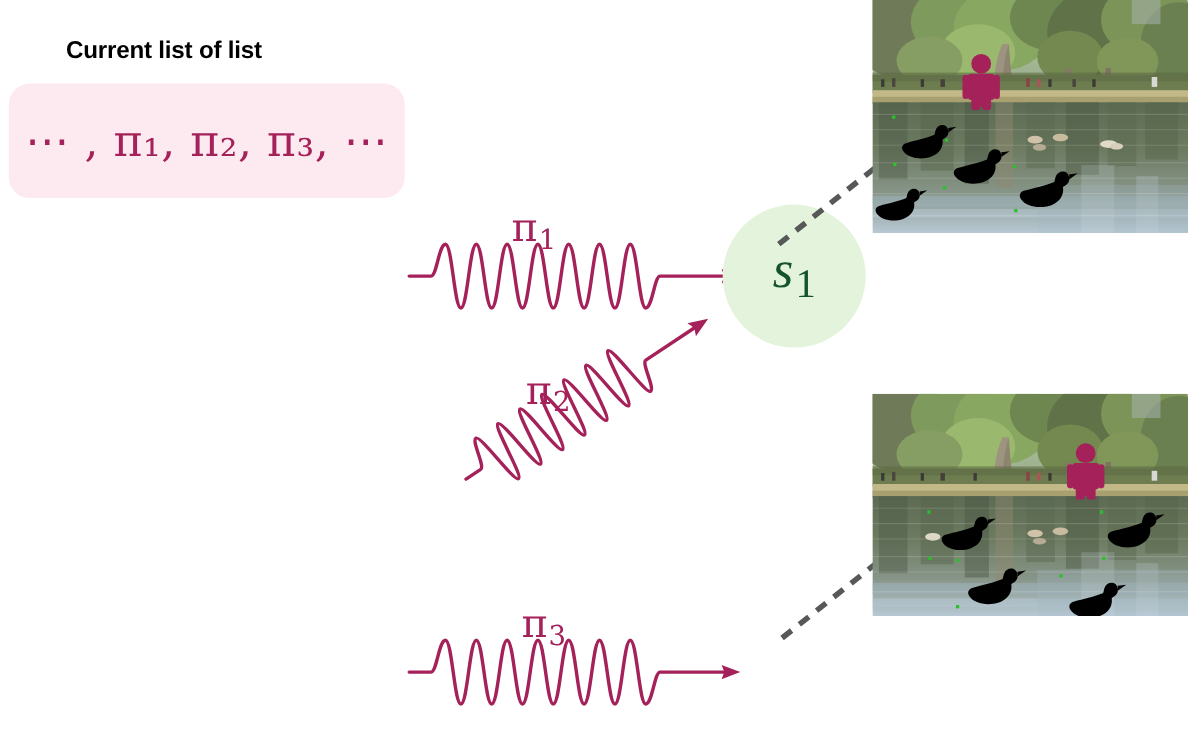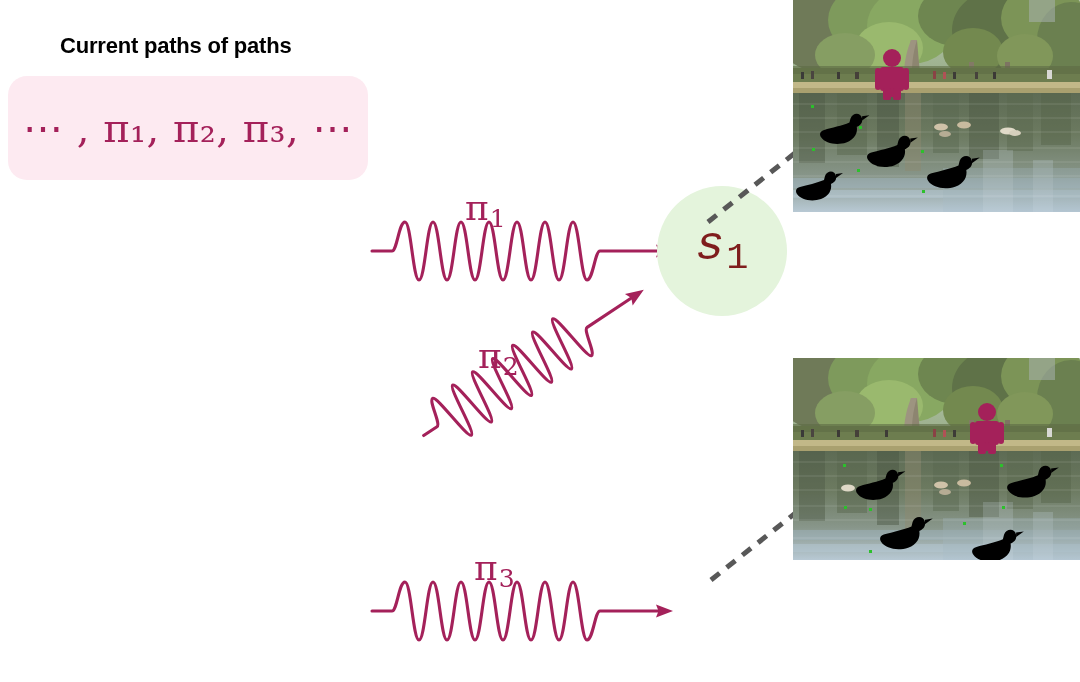--- a/index.html
+++ b/index.html
@@ -84,24 +84,24 @@
   
   .state-node {
     position: absolute;
     border-radius: 50%;
     background: #e4f4dc;
     display: flex;
     align-items: center;
     justify-content: center;
   }
   .state-label {
-    font-family: Liberation Mono, monospace;
+    font-family: Liberation Serif, serif;
     font-style: italic;
     font-size: 48px;
-    color: #7f1d1d;
+    color: #14532d;
     white-space: nowrap;
     transform: translateY(-2px);
   }
   .state-label .sub {
     font-style: normal;
     font-size: 37px;
     vertical-align: -0.26em;
     padding-left: 2px;
   }
 
@@ -116,21 +116,21 @@
     position: absolute;
     overflow: hidden;
   }
   .photo svg { display: block; }
 </style>
 </head>
 <body>
 
 <div id="stage">
 
-  <div class="panel-title">Current paths of paths</div>
+  <div class="panel-title">Current list of list</div>
 
   <div class="path-box">
     <div class="path-box-text">⋯ , π₁, π₂, π₃, ⋯</div>
   </div>
 
   <div class="squiggle" style="left:368px; top:212px;">
     <svg width="310" height="78" viewBox="0 0 310 78">
       <path d="M4,39 L24,39
                C29,39 31,10 37,10 C43,10 45,68 51,68
                C57,68 59,10 65,10 C71,10 73,68 79,68

